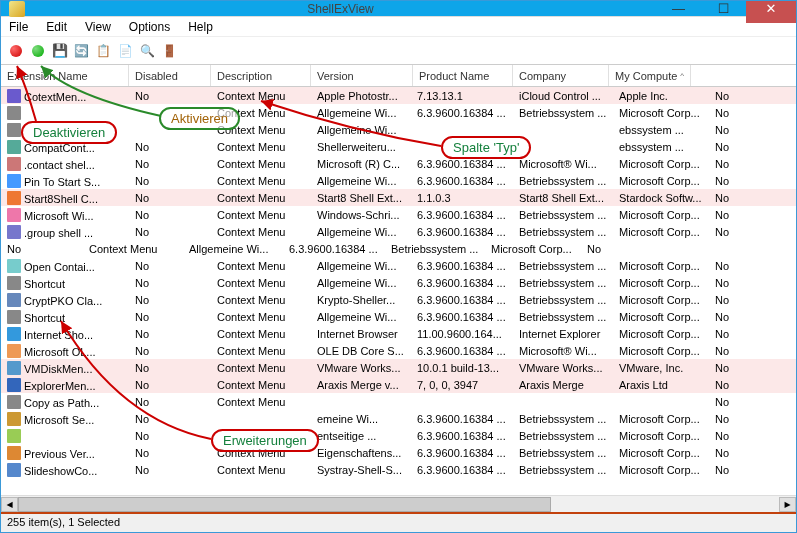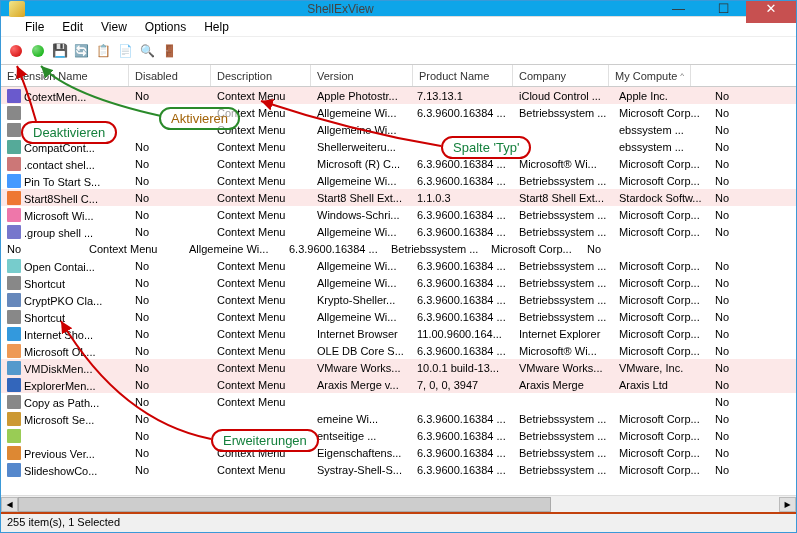--- a/index.html
+++ b/index.html
@@ -3,21 +3,21 @@
 <meta charset="utf-8">
 <style>
 * { margin: 0; padding: 0; box-sizing: border-box; }
 body { font-family: "Segoe UI", Tahoma, sans-serif; font-size: 11px; background: #fff; width: 797px; height: 533px; overflow: hidden; border: 1px solid #3a99d8; position: relative; }
 .titlebar { height: 16px; background: #0ea5e9; display: flex; align-items: center; border-bottom: 1px solid #ddd; }
 .title-icon { width: 16px; height: 16px; margin-left: 8px; background: linear-gradient(135deg,#f0e68c,#daa520); border-radius: 2px; }
 .title-text { flex: 1; text-align: center; font-size: 12px; color: #444; }
 .win-btns { display: flex; }
 .win-btn { width: 45px; height: 28px; display: flex; align-items: center; justify-content: center; font-size: 13px; color: #333; }
 .win-btn.close { background: #c75050; color: #fff; width: 50px; }
-.menubar { height: 20px; display: flex; align-items: center; padding: 0 16px; gap: 2px; border-bottom: 1px solid #eee; text-align: center; }
+.menubar { height: 20px; display: flex; align-items: center; padding: 0 0; gap: 2px; border-bottom: 1px solid #eee; text-align: center; }
 .menu-item { padding: 2px 8px; font-size: 12px; }
 .toolbar { height: 28px; display: flex; align-items: center; padding: 0 6px; gap: 4px; border-bottom: 1px solid #ccc; }
 .tb-btn { width: 18px; height: 18px; display: flex; align-items: center; justify-content: center; }
 .dot-red { width: 12px; height: 12px; border-radius: 50%; background: radial-gradient(circle at 30% 30%, #ff6b6b, #c00); }
 .dot-green { width: 12px; height: 12px; border-radius: 50%; background: radial-gradient(circle at 30% 30%, #7fdc7f, #0a0); }
 .icon-save:before { content: "💾"; font-size: 13px; }
 .icon-refresh:before { content: "🔄"; font-size: 12px; }
 .icon-copy:before { content: "📋"; font-size: 12px; }
 .icon-props:before { content: "📄"; font-size: 12px; }
 .icon-find:before { content: "🔍"; font-size: 12px; }

